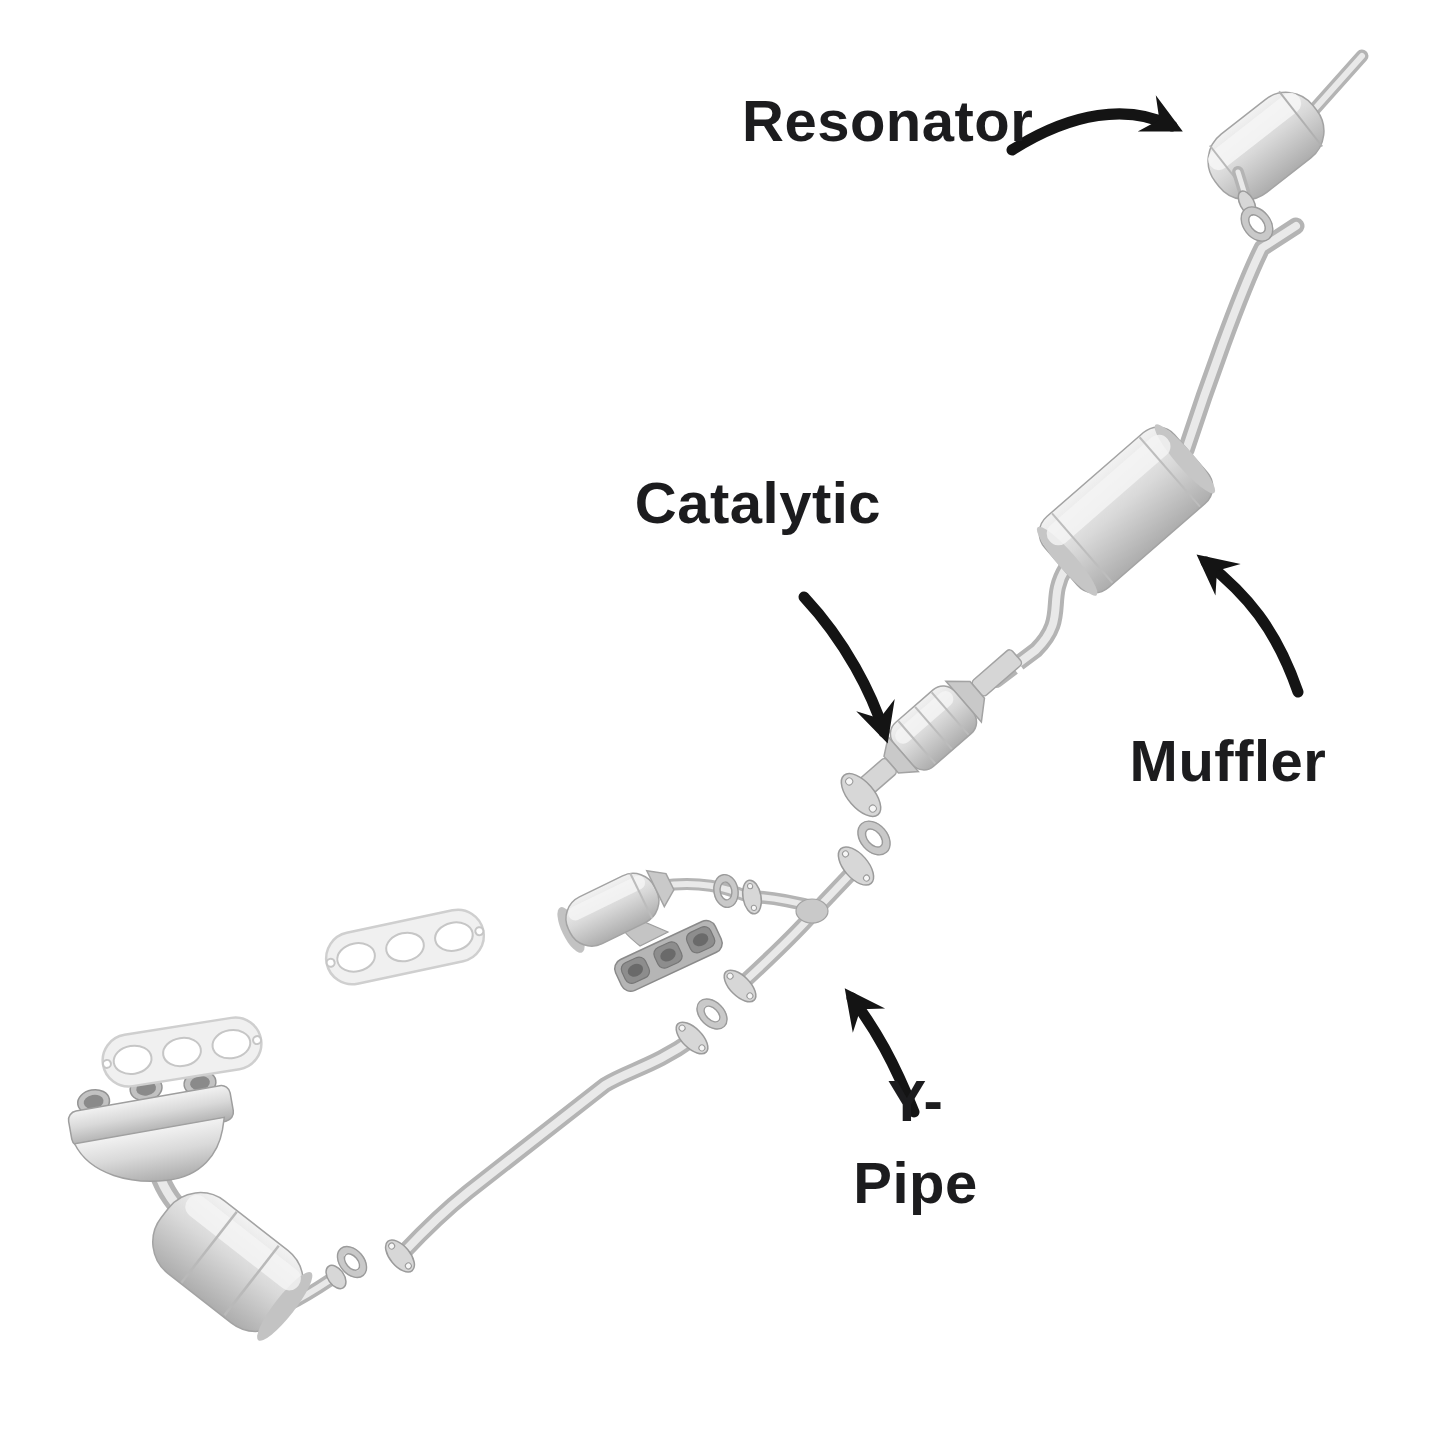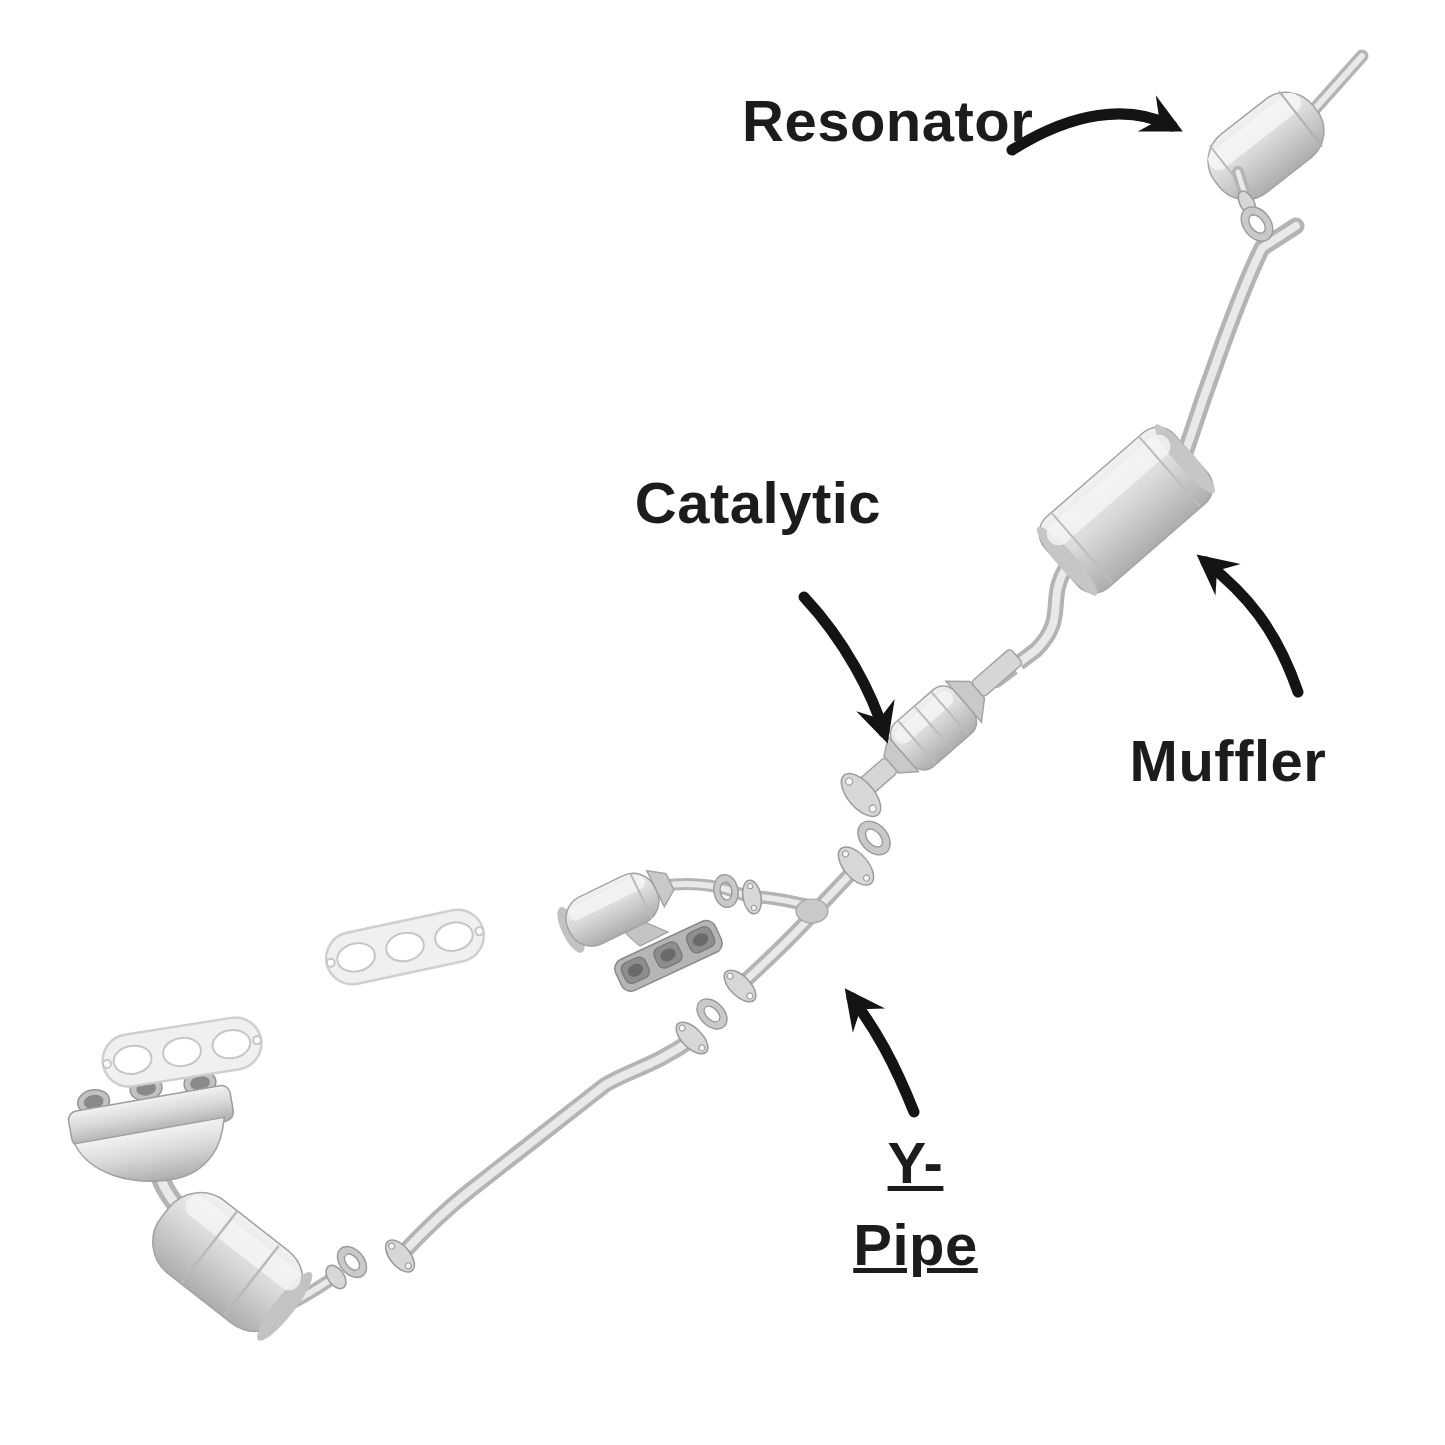--- a/index.html
+++ b/index.html
@@ -263,15 +263,15 @@
   </svg>
 
   <div class="lbl" style="left:742px;top:80px;width:270px;">Resonator</div>
 
   <div class="lbl" style="left:598px;top:462px;width:320px;">
     <div>Catalytic</div>
   </div>
 
   <div class="lbl" style="left:1128px;top:682px;width:200px;margin-top:38px;">Muffler</div>
 
-  <div class="lbl" style="left:828px;top:1122px;width:175px;text-decoration:underline;">Y-Pipe</div>
+  <div class="lbl" style="left:828px;top:1060px;width:175px;">Y-Pipe</div>
 
 </div>
 
 </body></html>

